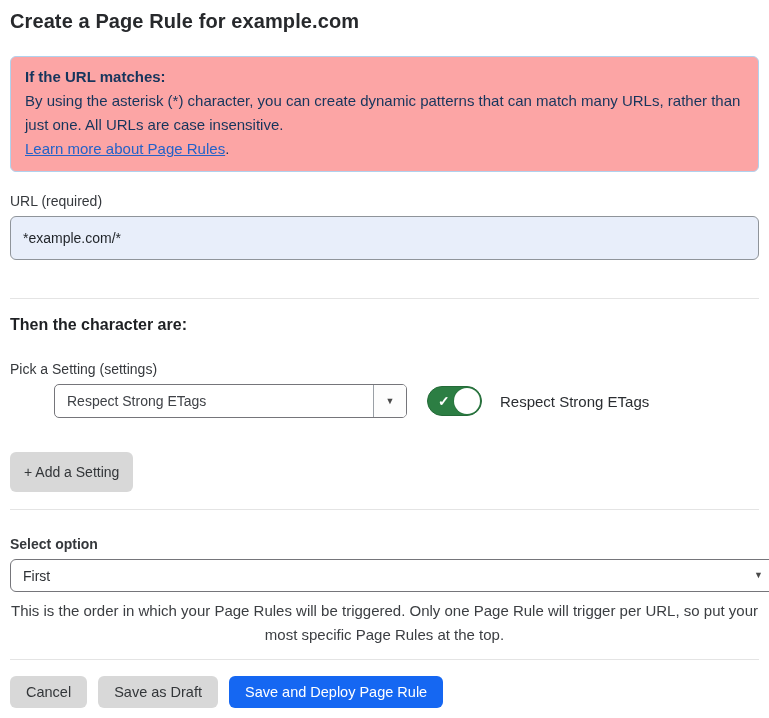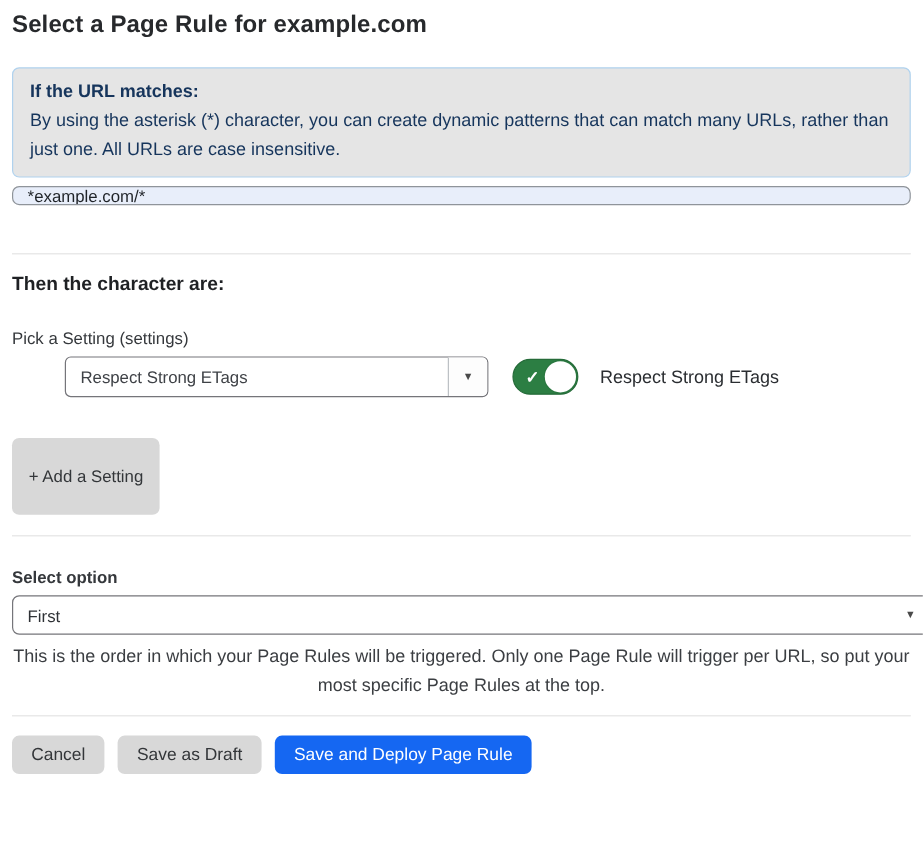--- a/index.html
+++ b/index.html
@@ -15,21 +15,21 @@
   .page-title {
     margin-top: 10px;
     font-size: 20px;
     font-weight: 700;
     color: #27292c;
     letter-spacing: 0.1px;
   }
 
   .callout {
     margin-top: 23px;
-    background: #e5e5e5;
+    background: #fca5a5;
     border: 1px solid #b0d2ee;
     border-radius: 6px;
     padding: 8px 14px 10px 14px;
     font-size: 15px;
     line-height: 24px;
     color: #16355c;
   }
   .callout .callout-heading { font-weight: 700; }
   .callout a.learn-link {
     color: #2462c8;
@@ -40,21 +40,21 @@
 
   .field-label {
     display: block;
     margin-top: 21px;
     font-size: 14px;
     color: #35383c;
   }
   .url-input {
     margin-top: 7px;
     width: 749px;
-    height: 16px;
+    height: 44px;
     background: #e8eefa;
     border: 1px solid #8f949a;
     border-radius: 6px;
     padding: 0 12px;
     font-family: "Liberation Sans", sans-serif;
     font-size: 14px;
     color: #1f2328;
     outline: none;
   }
 
@@ -151,21 +151,21 @@
     color: #2a2d31;
   }
 
   .add-setting-btn {
     margin-top: 34px;
     display: inline-block;
     background: #d8d8d8;
     color: #333639;
     border: none;
     border-radius: 6px;
-    padding: 24px 14px;
+    padding: 12px 14px;
     font-family: "Liberation Sans", sans-serif;
     font-size: 14px;
     cursor: pointer;
   }
 
   .order-label { margin-top: 26px; font-weight: bold; }
   .order-select {
     margin-top: 7px;
     width: 768px;
     height: 33px;
@@ -208,27 +208,29 @@
     cursor: pointer;
   }
   .btn-gray { background: #d8d8d8; color: #333639; }
   .btn-primary { background: #1567f2; color: #ffffff; }
 </style>
 </head>
 <body>
 
 <div class="page">
 
-  <h1 class="page-title">Select a Page Rule for example.com</h1>
+  <h1 class="page-title">Create a Page Rule for example.com</h1>
 
   <div class="callout">
     <div class="callout-heading">If the URL matches:</div>
     <div class="callout-body">By using the asterisk (*) character, you can create dynamic patterns that can match many URLs, rather than just one. All URLs are case insensitive.</div>
-  </div>
-
+    <div class="callout-link-line"><a class="learn-link">Learn more about Page Rules</a><span class="link-suffix">.</span></div>
+  </div>
+
+  <label class="field-label">URL (required)</label>
   <input class="url-input" type="text" value="*example.com/*" style="">
 
   <hr class="divider divider-1">
 
   <h2 class="section-heading">Then the character are:</h2>
 
   <label class="field-label pick-label">Pick a Setting (settings)</label>
 
   <div class="setting-row">
     <div class="combobox">

